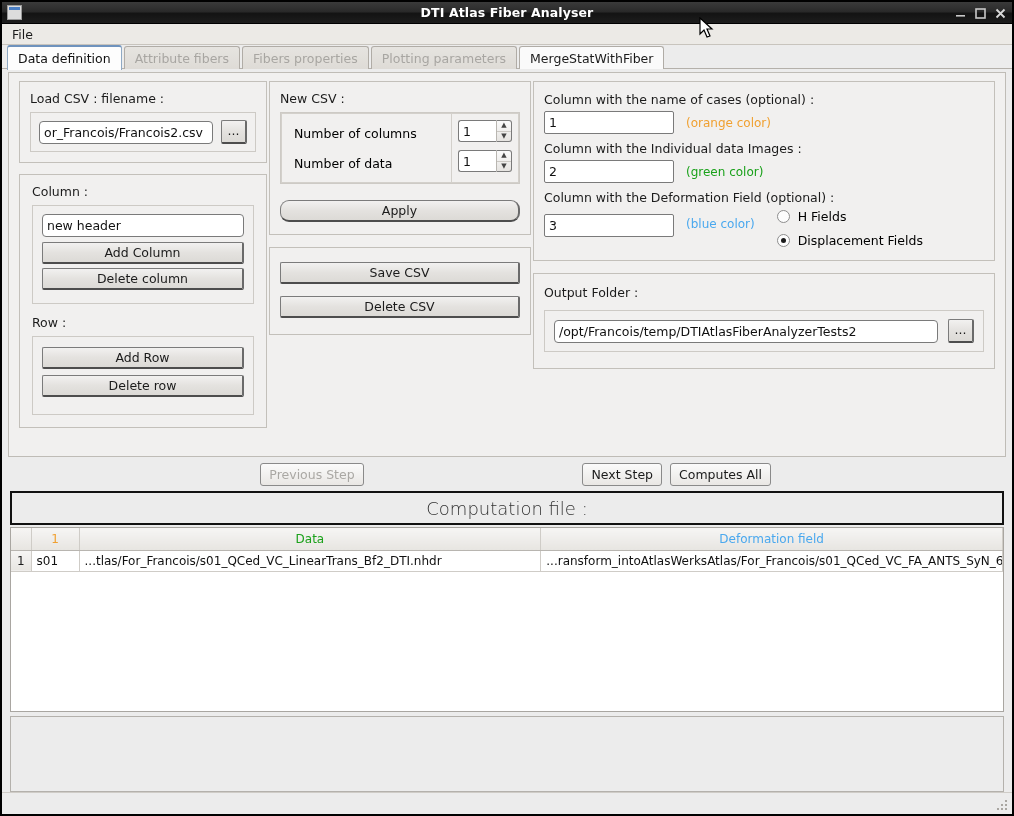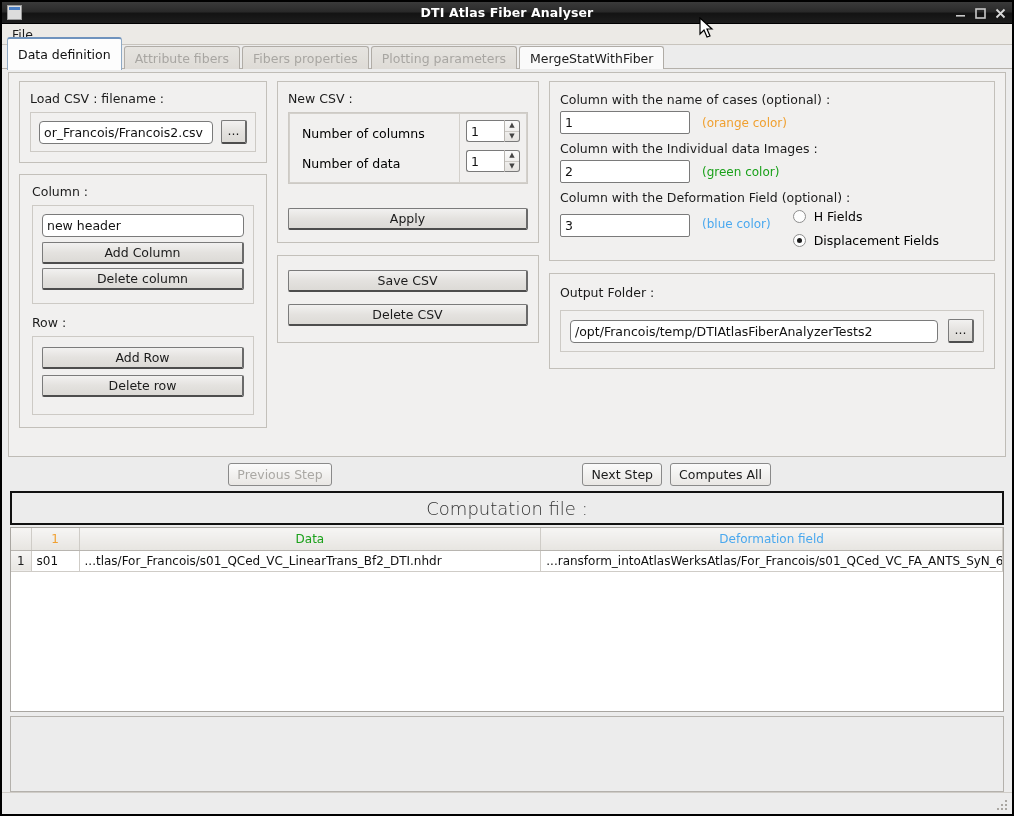--- a/index.html
+++ b/index.html
@@ -82,21 +82,21 @@
     background: linear-gradient(to bottom, #e6e4e0, #dedbd6);
     color: #a8a6a2;
     margin-right: 2px;
     border-top-left-radius: 3px; border-top-right-radius: 3px;
     position: relative; z-index: 1;
   }
   .tab.enabled { color: #1b1b1b; background: #fafafa; }
   .tab.active {
     background: #fdfdfd; color: #111;
     border-color: #8fa9c4; border-top: 2px solid #6f93bd;
-    height: 33px; z-index: 3;
+    height: 25px; z-index: 3;
     margin-bottom: -1px;
   }
 
   
   #content {
     flex: 1; display: flex; flex-direction: column;
     padding: 0 6px;
     background: #ececec;
     min-height: 0;
   }
@@ -104,21 +104,21 @@
   .panel {
     background: #f1f0ef;
     border: 1px solid #bfbcb6;
     margin-top: 3px;
   }
 
   #top-panel {
     height: 385px; flex: none;
     display: flex;
     padding: 8px 10px;
-    gap: 10px;
+    gap: 2px;
   }
 
   .col { display: flex; flex-direction: column; }
   #col-left { width: 248px; flex: none; }
   #col-mid { width: 262px; flex: none; }
   #col-right { flex: 1; }
 
   
   .group {
     border: 1px solid #c3c0ba;
@@ -190,21 +190,21 @@
   .spinner .tin { width: 38px; border-radius: 3px 0 0 3px; border-right: none; height: 22px; }
   .spin-arrows {
     width: 16px; border: 1px solid #7a7a7a; border-left: 1px solid #b9b6b1;
     background: linear-gradient(to bottom,#fafafa,#e6e4e1);
     border-radius: 0 3px 3px 0;
     display: flex; flex-direction: column;
   }
   .spin-arrows div { flex: 1; display: flex; align-items: center; justify-content: center; font-size: 7px; color: #444; line-height: 1; }
   .spin-arrows div:first-child { border-bottom: 1px solid #cbc8c3; }
 
-  #apply-btn { margin-top: 24px; }
+  #apply-btn { margin-top: 16px; border-radius: 9px; }
   #savecsv-group { margin-top: 12px; padding: 14px 10px 16px 10px; }
   #savecsv-group .btn { margin-bottom: 12px; }
   #savecsv-group .btn:last-child { margin-bottom: 0; }
 
   
   #cols-group { padding: 10px 10px 12px 10px; }
   .field-row { display: flex; align-items: center; gap: 12px; margin-bottom: 7px; }
   .field-row .tin { width: 130px; }
   .colornote { font-size: 12px; }
   .radios { display: flex; flex-direction: column; gap: 9px; margin-left: 10px; }
@@ -222,21 +222,21 @@
   #output-row { display: flex; align-items: center; gap: 10px; border: 1px solid #cdcac5; padding: 8px 9px; margin-top: 10px; }
   #output-row .tin { flex: 1; }
 
   
   #navrow {
     flex: none; height: 34px;
     display: flex; align-items: center;
     position: relative;
     padding: 0 4px;
   }
-  #prev-btn { position: absolute; left: 220px; width: 104px; }
+  #prev-btn { position: absolute; left: 252px; width: 104px; }
   #right-btns { position: absolute; right: 235px; display: flex; gap: 8px; }
 
   
   #compfile-header {
     flex: none; height: 34px;
     border: 2px solid #111; background: #ececec;
     display: flex; align-items: center; justify-content: center;
     margin: 0 2px;
   }
   #compfile-title { font-size: 18px; color: #333; font-weight: 300; }

